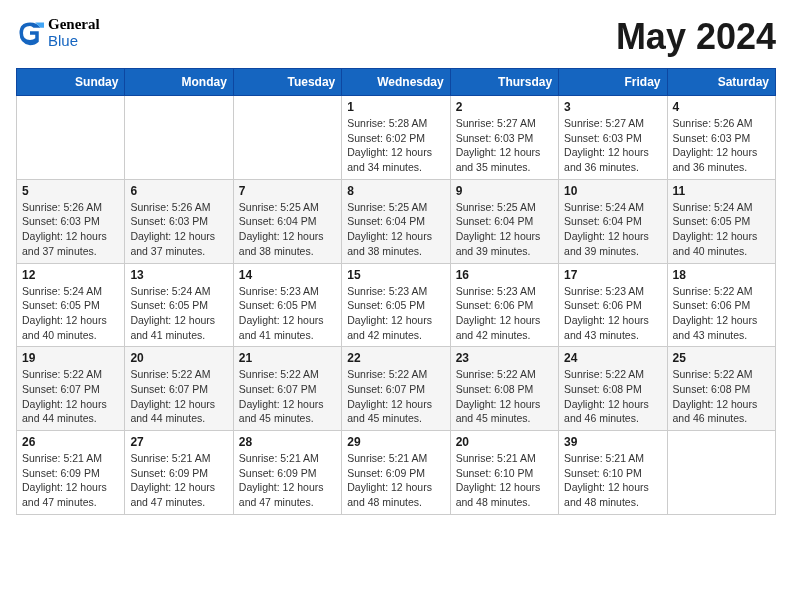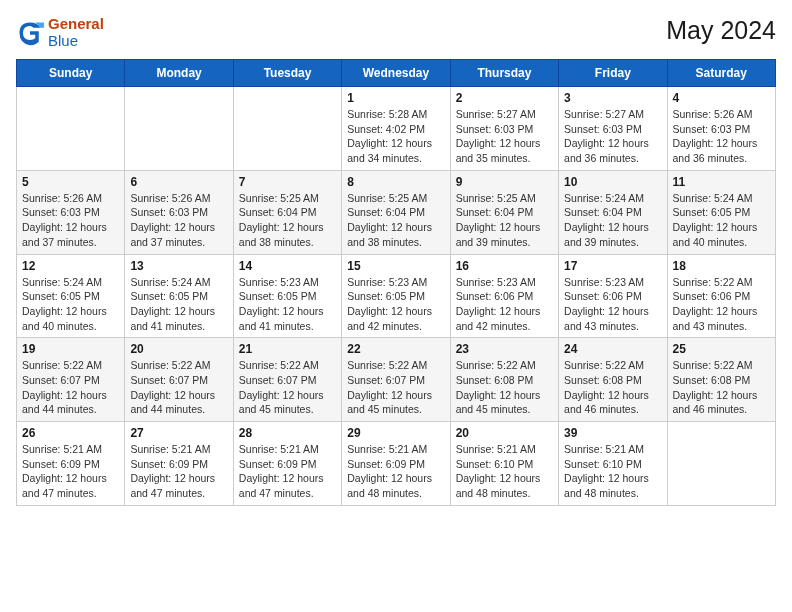--- a/index.html
+++ b/index.html
@@ -22,37 +22,37 @@
       gap: 4px;
     }
     .logo-icon {
       width: 28px;
       height: 28px;
     }
     .title-block {
       text-align: right;
     }
     .month-title {
-      font-size: 25px;
-      font-weight: normal;
+      font-size: 36px;
+      font-weight: bold;
       color: #1a1a1a;
     }
     .location-title {
       font-size: 14px;
       color: #333;
     }
     .calendar {
       width: 100%;
       border-collapse: collapse;
       font-size: 11px;
     }
     .calendar th {
       background-color: #1565c0;
       color: #fff;
-      text-align: center;
+      text-align: right;
       padding: 6px 6px;
       font-size: 12px;
       border: 1px solid #0d47a1;
     }
     .calendar td {
       border: 1px solid #ccc;
       vertical-align: top;
       padding: 4px 5px;
       width: calc(100% / 7);
       min-height: 80px;
@@ -81,21 +81,21 @@
 
 <div class="header">
   <div class="logo">
     <svg class="logo-icon" viewBox="0 0 32 32">
       <rect width="32" height="32" fill="none"></rect>
       <path d="M4 16 Q4 4 16 4 Q24 4 28 10 L20 10 Q18 8 16 8 Q8 8 8 16 Q8 24 16 24 Q20 24 22 22 L22 18 L16 18 L16 14 L26 14 L26 26 Q22 30 16 30 Q4 28 4 16Z" fill="#1565c0"></path>
       <path d="M22 4 L32 4 L32 10 L28 10 Z" fill="#42a5f5"></path>
     </svg>
     <div>
       <div style="font-size:15px;font-weight:bold;color:#1a1a1a;line-height:1.1;">
-        <span style="color:#c2410c;">General</span>
+        <span style="color:#000000;font-family:Liberation Serif, serif;">General</span>
       </div>
       <div style="font-size:15px;font-weight:normal;color:#1565c0;line-height:1.1;">Blue</div>
     </div>
   </div>
   <div class="title-block">
     <div class="month-title">May 2024</div>
   </div>
 </div>
 
 <table class="calendar">
@@ -111,21 +111,21 @@
       </tr>
   </thead>
   <tbody id="calendar-body">
   <tr>
         <td class="empty-cell"></td>
         <td class="empty-cell"></td>
         <td class="empty-cell"></td>
         <td>
           <div class="day-number">1</div>
           <div class="day-info" style="white-space: pre-line;">Sunrise: 5:28 AM
-Sunset: 4:02 PM
+Sunset: 6:02 PM
 Daylight: 12 hours
 and 34 minutes.</div>
         </td>
         <td>
           <div class="day-number">2</div>
           <div class="day-info" style="white-space: pre-line;">Sunrise: 5:27 AM
 Sunset: 6:03 PM
 Daylight: 12 hours
 and 35 minutes.</div>
         </td>

